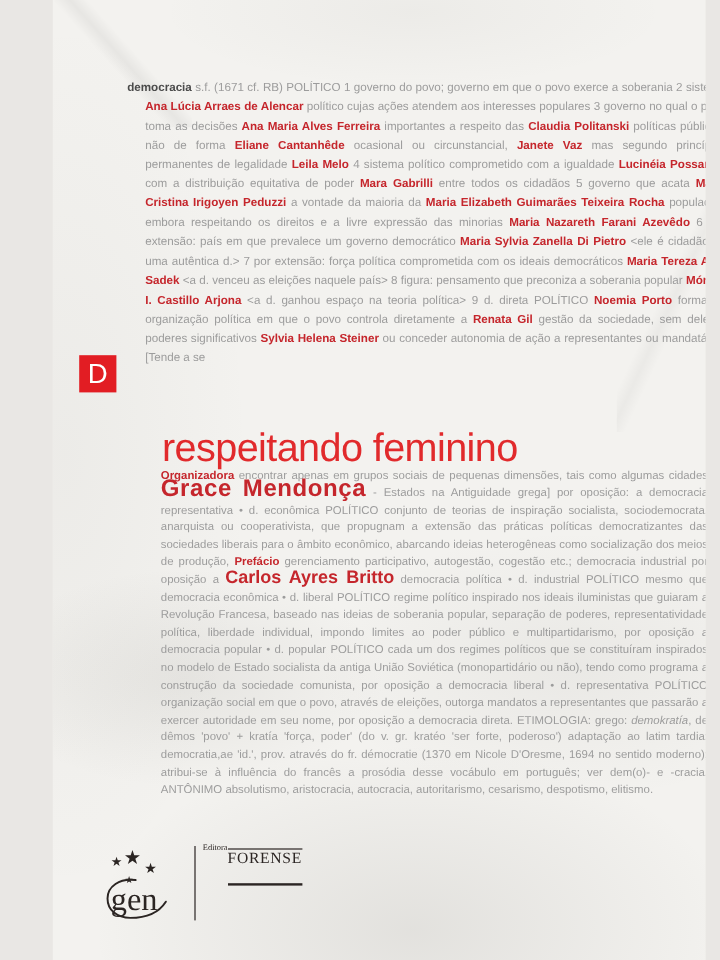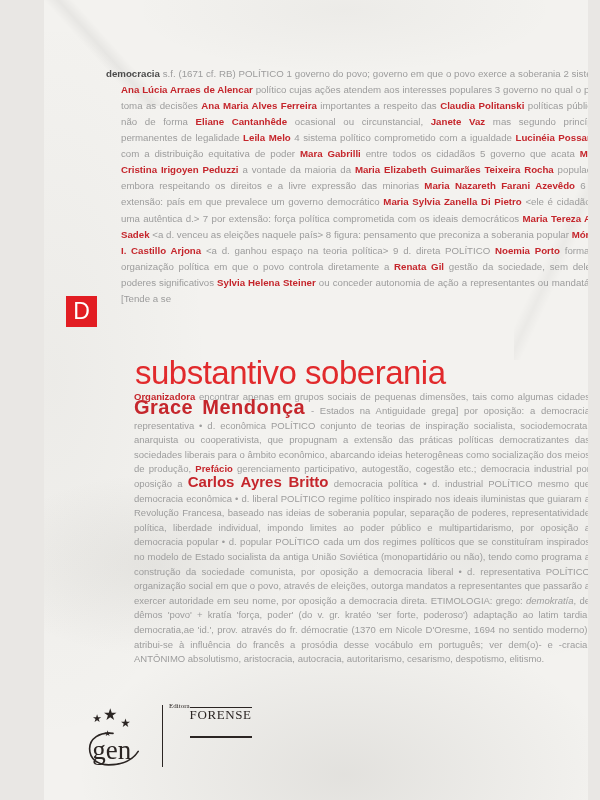--- a/index.html
+++ b/index.html
@@ -86,21 +86,21 @@
 <div class="cover">
 
   <div class="texture"></div>
 
   <p class="top-entry"><span class="seg-e">democracia</span><span class="seg-p"> s.f. (1671 cf. RB) POLÍTICO 1 governo do povo; governo em que o povo exerce a soberania 2 sistema </span><span class="seg-n">Ana Lúcia Arraes de Alencar</span><span class="seg-p"> político cujas ações atendem aos interesses populares 3 governo no qual o povo toma as decisões </span><span class="seg-n">Ana Maria Alves Ferreira</span><span class="seg-p"> importantes a respeito das </span><span class="seg-n">Claudia Politanski</span><span class="seg-p"> políticas públicas, não de forma </span><span class="seg-n">Eliane Cantanhêde</span><span class="seg-p"> ocasional ou circunstancial, </span><span class="seg-n">Janete Vaz</span><span class="seg-p"> mas segundo princípios permanentes de legalidade </span><span class="seg-n">Leila Melo</span><span class="seg-p"> 4 sistema político comprometido com a igualdade </span><span class="seg-n">Lucinéia Possar</span><span class="seg-p"> ou com a distribuição equitativa de poder </span><span class="seg-n">Mara Gabrilli</span><span class="seg-p"> entre todos os cidadãos 5 governo que acata </span><span class="seg-n">Maria Cristina Irigoyen Peduzzi</span><span class="seg-p"> a vontade da maioria da </span><span class="seg-n">Maria Elizabeth Guimarães Teixeira Rocha</span><span class="seg-p"> população, embora respeitando os direitos e a livre expressão das minorias </span><span class="seg-n">Maria Nazareth Farani Azevêdo</span><span class="seg-p"> 6 por extensão: país em que prevalece um governo democrático </span><span class="seg-n">Maria Sylvia Zanella Di Pietro</span><span class="seg-p"> &lt;ele é cidadão de uma autêntica d.&gt; 7 por extensão: força política comprometida com os ideais democráticos </span><span class="seg-n">Maria Tereza Aina Sadek</span><span class="seg-p"> &lt;a d. venceu as eleições naquele país&gt; 8 figura: pensamento que preconiza a soberania popular </span><span class="seg-n">Mónica I. Castillo Arjona</span><span class="seg-p"> &lt;a d. ganhou espaço na teoria política&gt; 9 d. direta POLÍTICO </span><span class="seg-n">Noemia Porto</span><span class="seg-p"> forma de organização política em que o povo controla diretamente a </span><span class="seg-n">Renata Gil</span><span class="seg-p"> gestão da sociedade, sem delegar poderes significativos </span><span class="seg-n">Sylvia Helena Steiner</span><span class="seg-p"> ou conceder autonomia de ação a representantes ou mandatários [Tende a se</span></p>
 
   <div class="d-badge">
     <span>D</span>
   </div>
 
-  <h2 class="subtitle">substantivo soberania</h2>
+  <h2 class="subtitle">respeitando feminino</h2>
 
   <p class="bottom-entry"><span class="seg-lbl">Organizadora</span><span class="seg-p"> encontrar apenas em grupos sociais de pequenas dimensões, tais como algumas cidades </span><span class="seg-xl">Grace Mendonça</span><span class="seg-p"> - Estados na Antiguidade grega] por oposição: a democracia representativa • d. econômica POLÍTICO conjunto de teorias de inspiração socialista, sociodemocrata, anarquista ou cooperativista, que propugnam a extensão das práticas políticas democratizantes das sociedades liberais para o âmbito econômico, abarcando ideias heterogêneas como socialização dos meios de produção, </span><span class="seg-lbl">Prefácio</span><span class="seg-p"> gerenciamento participativo, autogestão, cogestão etc.; democracia industrial por oposição a </span><span class="seg-lg">Carlos Ayres Britto</span><span class="seg-p"> democracia política • d. industrial POLÍTICO mesmo que democracia econômica • d. liberal POLÍTICO regime político inspirado nos ideais iluministas que guiaram a Revolução Francesa, baseado nas ideias de soberania popular, separação de poderes, representatividade política, liberdade individual, impondo limites ao poder público e multipartidarismo, por oposição a democracia popular • d. popular POLÍTICO cada um dos regimes políticos que se constituíram inspirados no modelo de Estado socialista da antiga União Soviética (monopartidário ou não), tendo como programa a construção da sociedade comunista, por oposição a democracia liberal • d. representativa POLÍTICO organização social em que o povo, através de eleições, outorga mandatos a representantes que passarão a exercer autoridade em seu nome, por oposição a democracia direta. ETIMOLOGIA: grego: </span><span class="seg-i">demokratía</span><span class="seg-p">, de dêmos 'povo' + kratía 'força, poder' (do v. gr. kratéo 'ser forte, poderoso') adaptação ao latim tardia: democratia,ae 'id.', prov. através do fr. démocratie (1370 em Nicole D'Oresme, 1694 no sentido moderno); atribui-se à influência do francês a prosódia desse vocábulo em português; ver dem(o)- e -cracia. ANTÔNIMO absolutismo, aristocracia, autocracia, autoritarismo, cesarismo, despotismo, elitismo.</span></p>
 
   <div class="footer">
 
     <svg class="gen-logo" viewBox="0 0 80 80" xmlns="http://www.w3.org/2000/svg" aria-hidden="true">
       <text x="7" y="23" font-size="12" font-family="DejaVu Sans" fill="#2b2523">★</text>
       <text x="19" y="21" font-size="18" font-family="DejaVu Sans" fill="#2b2523">★</text>
       <text x="38" y="29" font-size="13" font-family="DejaVu Sans" fill="#2b2523">★</text>
       <text x="20" y="39" font-size="9" font-family="DejaVu Sans" fill="#2b2523">★</text>

